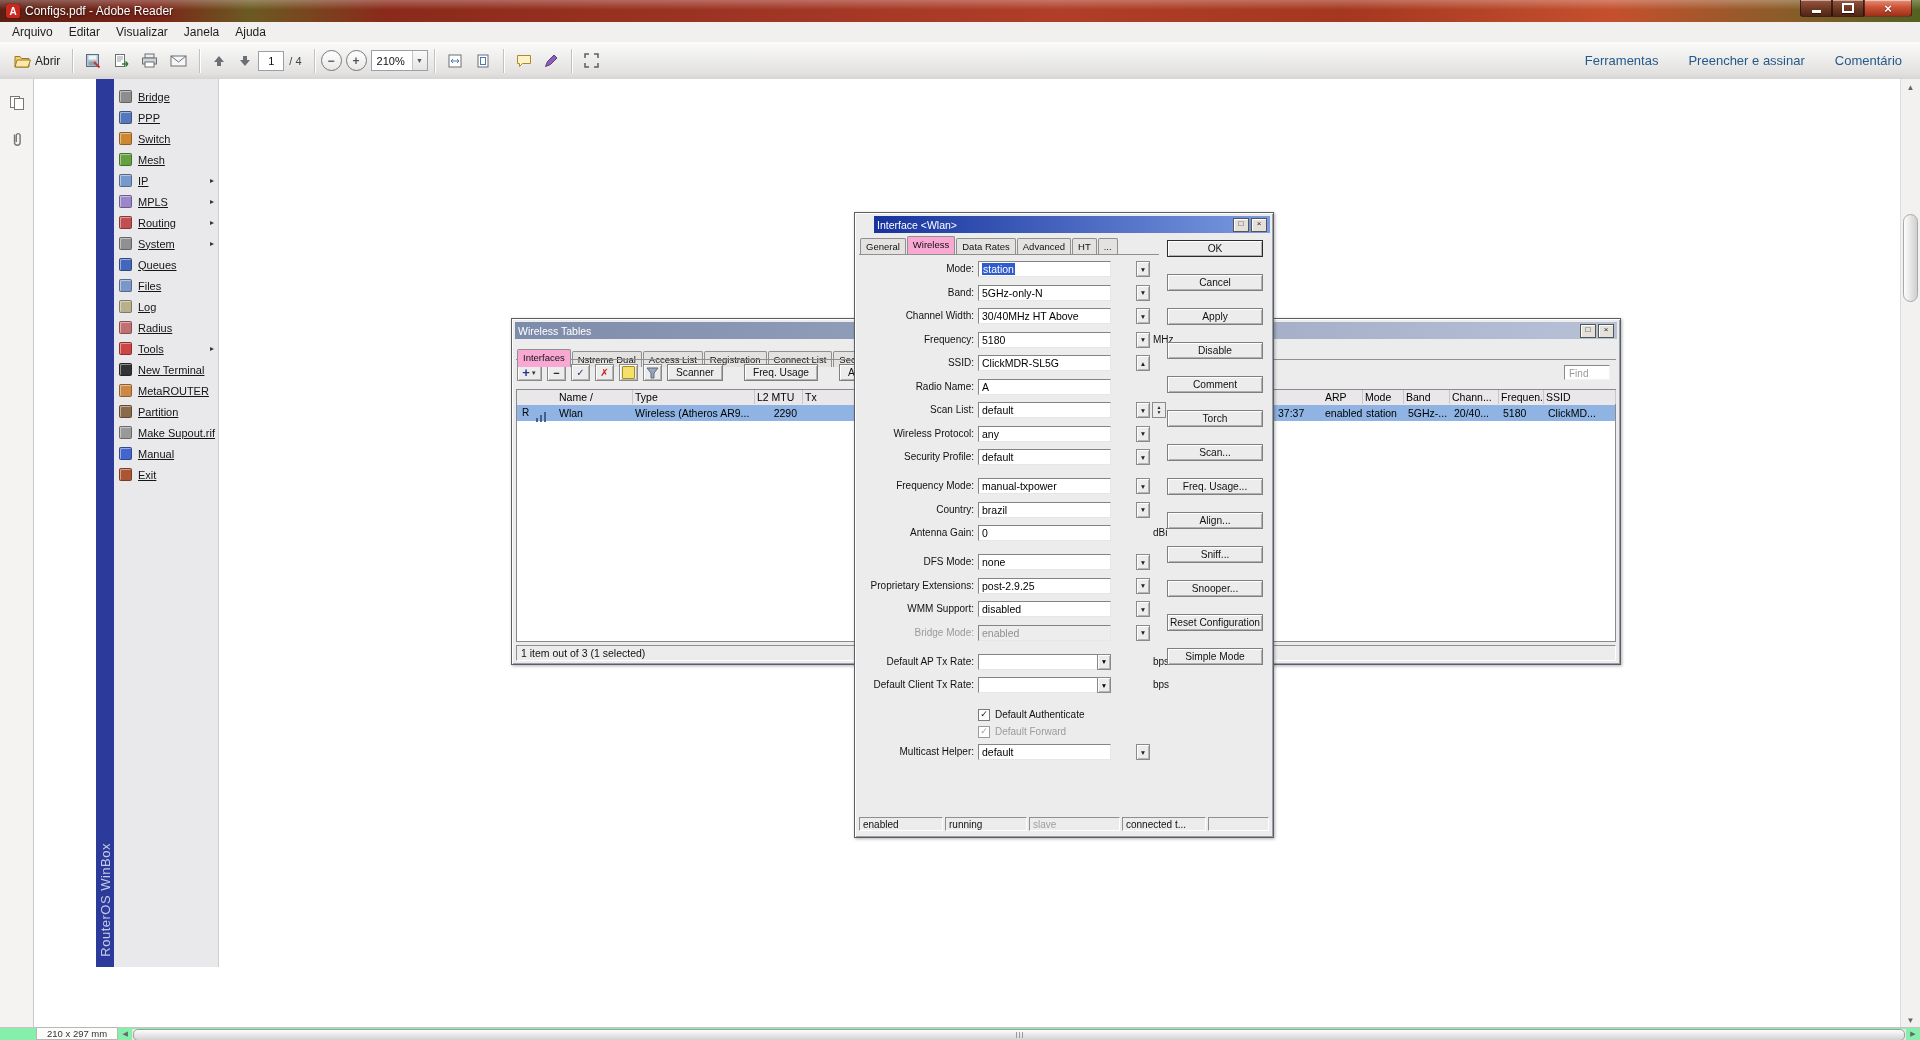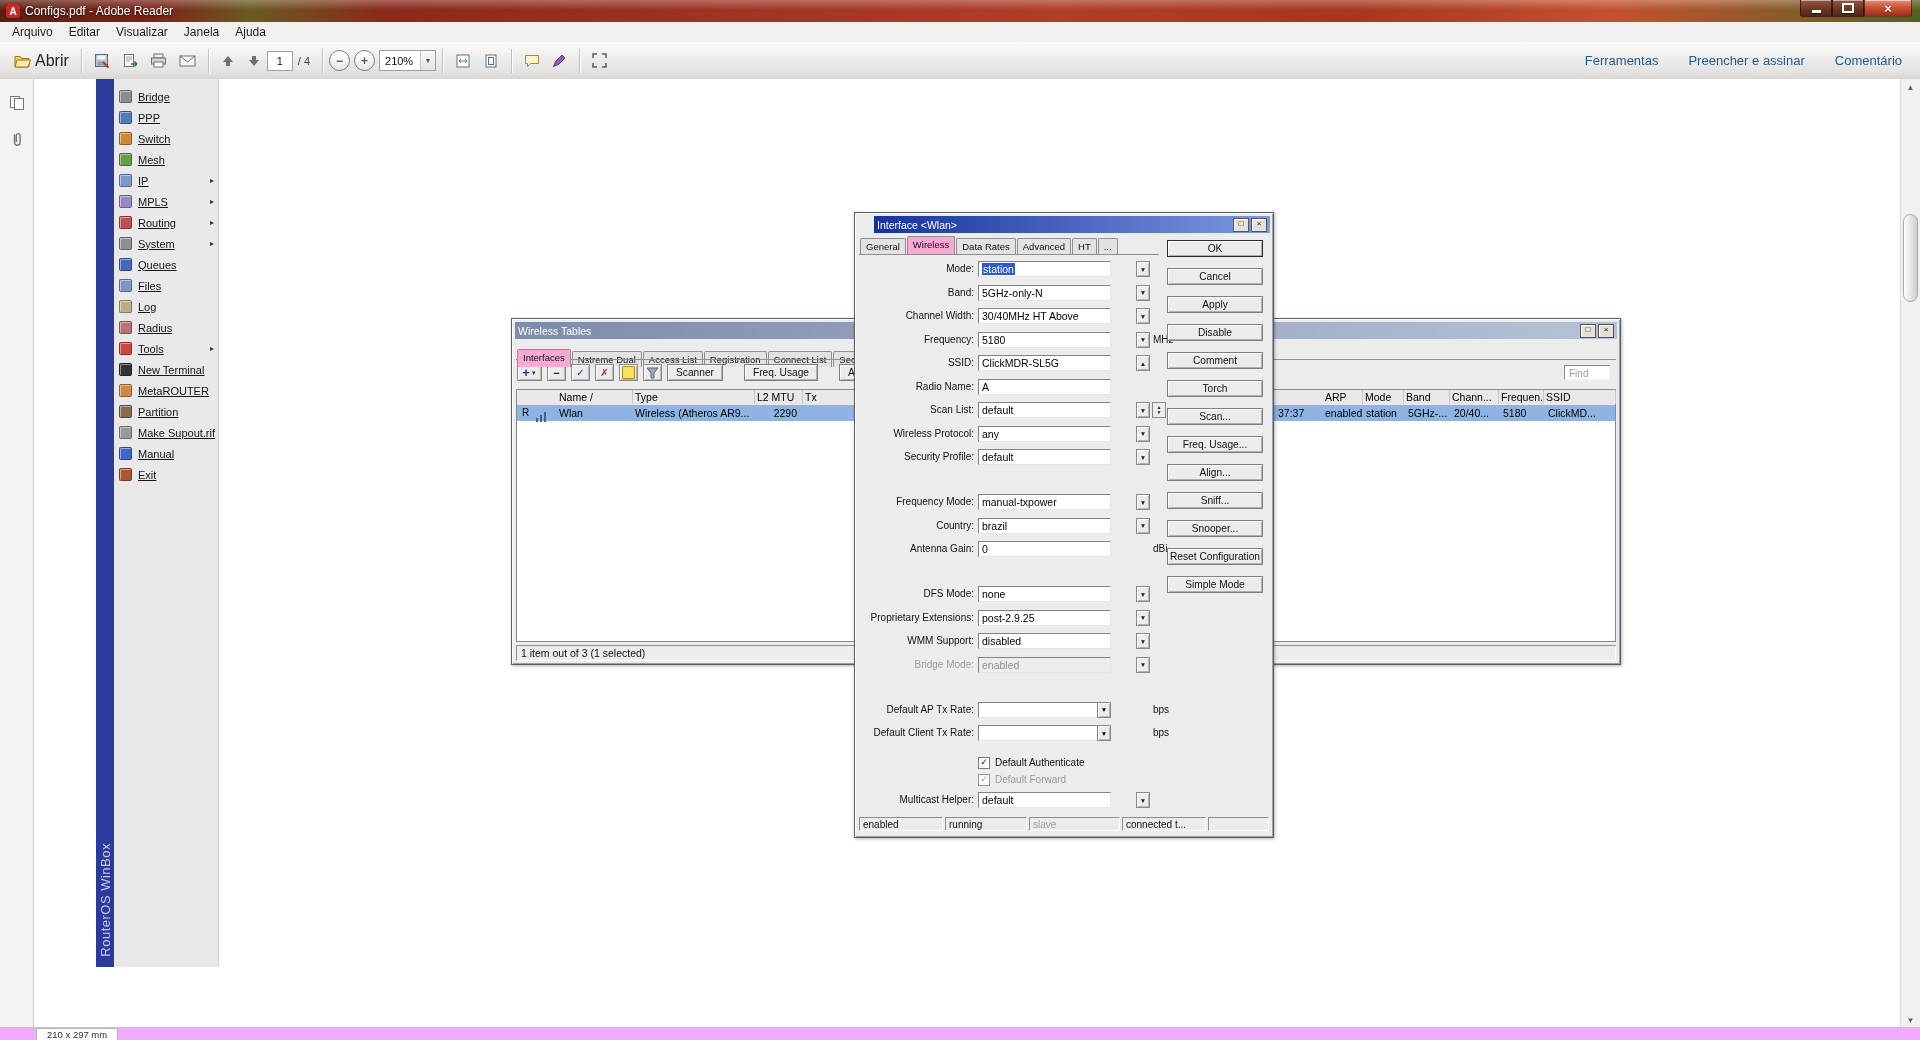--- a/index.html
+++ b/index.html
@@ -22,21 +22,21 @@
   .glyph-max{width:8px;height:6px;border:2px solid #fff;box-shadow:0 1px 1px rgba(0,0,0,.5);}
   .glyph-close{color:#fff;font-size:13px;font-weight:bold;line-height:13px;text-shadow:0 1px 1px rgba(0,0,0,.5);}
 
   .menubar{position:absolute;left:0;top:22px;right:0;height:20px;background:#f1f0ee;border-bottom:1px solid #dcdbd9;
     display:flex;align-items:center;padding-left:4px;}
   .menu-item{font-size:12px;color:#1d1d1d;padding:0 8px;line-height:20px;cursor:default;}
 
   .toolbar{position:absolute;left:0;top:42px;right:0;height:37px;display:flex;align-items:center;padding-left:8px;
     background:linear-gradient(#fbfbfa,#e2e1df 85%,#d6d5d3);border-bottom:1px solid #9f9f9f;}
   .tool-btn{height:27px;display:flex;align-items:center;gap:4px;padding:0 5px;border-radius:3px;border: 1px solid transparent;}
-  .tool-label{font-size:16px;color:#222;}
+  .tool-label{font-size:12px;color:#222;}
   .tbl-sep{width:1px;height:24px;background:#c2c1bf;margin:0 6px;box-shadow:1px 0 0 #fff;}
   .pagebox{width:24px;height:18px;background:#fff;border:1px solid #9aa0a6;font-size:11px;display:flex;align-items:center;justify-content:center;color:#111;}
   .pagetotal{font-size:11px;color:#444;margin:0 6px 0 5px;}
   .circle-btn{width:19px;height:19px;border:1.5px solid #787878;border-radius:50%;color:#555;font-size:12px;font-weight:bold;
     display:flex;align-items:center;justify-content:center;background:linear-gradient(#fff,#e8e8e8);}
   .zoombox{height:19px;background:#fff;border:1px solid #9aa0a6;display:flex;align-items:center;margin-left:4px;}
   .zoomval{font-size:11px;color:#111;padding:0 5px;min-width:30px;}
   .zoomarrow{width:14px;height:100%;border-left:1px solid #c6c6c6;display:flex;align-items:center;justify-content:center;font-size:7px;color:#555;background:linear-gradient(#fafafa,#e4e4e4);}
   .tb-links{margin-left:auto;display:flex;gap:30px;padding-right:18px;}
   .tb-link{color:#235a8c;font-size:13px;cursor:default;}
@@ -44,22 +44,22 @@
   
   .content{position:absolute;left:0;top:79px;right:0;bottom:12px;display:flex;}
   .nav-strip{width:33px;background:#f4f3f1;border-right:1px solid #c9c8c6;display:flex;flex-direction:column;align-items:center;padding-top:12px;gap:12px;}
   .strip-btn{width:24px;height:24px;border-radius:3px;display:flex;align-items:center;justify-content:center;}
   .doc{position:relative;flex:1;background:#ffffff;overflow:hidden;}
   .vscroll{position:relative;width:19px;background:#f2f1ef;border-left:1px solid #dddcda;}
   .vs-arrow{position:absolute;left:0;right:0;height:16px;display:flex;align-items:center;justify-content:center;font-size:8px;color:#666;}
   .vs-up{top:0;} .vs-down{bottom:0;}
   .vs-thumb{position:absolute;left:2px;right:2px;top:135px;height:86px;background:linear-gradient(90deg,#fdfdfd,#cfcfcf);border:1px solid #a8a8a8;border-radius:8px;}
 
-  .statusbar{position:absolute;left:0;right:0;bottom:0;height:12px;background:#f0abfc;border-top:1px solid #c6c5c3;
-    display:flex;align-items:flex-start;font-size:9.5px;color:#333;flex-direction:column;}
+  .statusbar{position:absolute;left:0;right:0;bottom:0;height:12px;background:#86efac;border-top:1px solid #c6c5c3;
+    display:flex;align-items:flex-end;font-size:9.5px;color:#333;}
   .pagesize{margin-left:36px;border:1px solid #b8b7b5;background:#fcfcfb;padding:0 10px;height:11px;line-height:11px;white-space:nowrap;}
   .hs-arrow{width:14px;text-align:center;color:#666;font-size:7px;line-height:12px;}
   .hs-track{flex:1;position:relative;height:11px;background:#e7e6e4;}
   .hs-thumb{position:absolute;left:1px;right:1px;top:0px;height:10px;background:linear-gradient(#fdfdfd,#d2d2d2);border:1px solid #9f9f9e;border-radius:5px;
     display:flex;align-items:center;justify-content:center;gap:2px;}
   .hs-thumb i{display:block;width:1px;height:6px;background:#999;}
 
   
   .wb-brand{position:absolute;left:62px;top:0;width:18px;height:888px;background:#2c3a9c;}
   .wb-brand-text{position:absolute;bottom:10px;left:2px;color:#c6cce6;font-size:13px;letter-spacing:.5px;
@@ -138,21 +138,21 @@
   .rcell:nth-child(11){left:1031px;width:68px;}
   .ww-status{position:absolute;left:4px;right:4px;bottom:3px;height:16px;background:#ececec;border:1px solid;border-color:#8f8f8f #fff #fff #8f8f8f;
     font-size:10.5px;color:#111;padding:1px 4px 0;box-sizing:border-box;}
 
   
   .dlg{left:820px;top:133px;width:420px;height:626px;z-index:3;}
   .dlg-tabs{position:absolute;left:5px;top:24px;}
   .dlg-tabline{left:4px;width:300px;top:41px;}
   .dlg-form{position:absolute;left:6px;top:48px;width:306px;}
   .frow{position:relative;height:16px;margin-bottom:7.5px;}
-  .frow.gap{margin-top:29px;}
+  .frow.gap{margin-top:13px;}
   .frow.gap-sm{margin-top:6px;}
   .flabel{position:absolute;left:0;top:2px;width:113px;text-align:right;font-size:10px;color:#111;white-space:nowrap;}
   .fbox{position:absolute;left:117px;top:0;width:133px;height:16px;background:#fff;border:1px solid;border-color:#848484 #e6e6e6 #e6e6e6 #848484;
     box-sizing:border-box;padding:1px 3px 0;font-size:10.5px;color:#000;white-space:nowrap;overflow:hidden;}
   .fval{display:inline;} .fval.sel{background:#2e5bcd;color:#fff;padding:0 1px;}
   .fbtn{position:absolute;left:275px;top:0;width:14px;height:16px;background:#ececec;border:1px solid #8a8a8a;
     box-shadow:inset 1px 1px 0 #fff,inset -1px -1px 0 #b5b5b5;box-sizing:border-box;display:none;align-items:center;justify-content:center;}
   .fbtn.shown{display:flex;}
   .fbtn::after{content:"▼";font-size:6.5px;color:#222;}
   .fbtn.up::after{content:"▲";}
@@ -165,21 +165,21 @@
   .frow.dim .flabel{color:#9b9b9b;}
   .frow.dim .fbox{background:#ededed;} .frow.dim .fval{color:#8f8f8f;}
   .cbsec{margin-top:15px;margin-left:117px;}
   .cbrow{display:flex;align-items:center;gap:5px;height:13px;margin-bottom:4px;}
   .cb{width:10px;height:10px;background:#fff;border:1px solid #7a7a7a;font-size:9px;line-height:9px;color:#111;
     display:flex;align-items:center;justify-content:center;flex:none;}
   .cb.checked::after{content:"✓";}
   .cblabel{font-size:10px;color:#111;white-space:nowrap;}
   .cbrow.dim .cblabel{color:#9b9b9b;} .cbrow.dim .cb{border-color:#9b9b9b;color:#9b9b9b;}
   .dlg-btns{position:absolute;left:312px;top:27px;width:96px;}
-  .dlg-btns .wbtn{height:17px;margin-bottom:11px;width:100%;}
+  .dlg-btns .wbtn{height:17px;margin-bottom:17px;width:100%;}
   .dlg-btns .wbtn.gap{margin-top:6px;}
   .dlg-btns .wbtn.primary{border-color:#2b2b2b;}
   .dlg-status{position:absolute;left:4px;right:4px;bottom:4px;height:16px;display:flex;gap:2px;}
   .scell{height:14px;border:1px solid;border-color:#8f8f8f #fff #fff #8f8f8f;background:#ececec;font-size:10px;color:#111;
     padding:0 3px;line-height:13px;white-space:nowrap;overflow:hidden;box-sizing:border-box;}
   .scell.dim{color:#9e9e9e;}
   .scell:nth-child(1){width:84px;} .scell:nth-child(2){width:82px;} .scell:nth-child(3){width:91px;}
   .scell:nth-child(4){width:84px;} .scell:nth-child(5){flex:1;}
 </style>
 </head>

